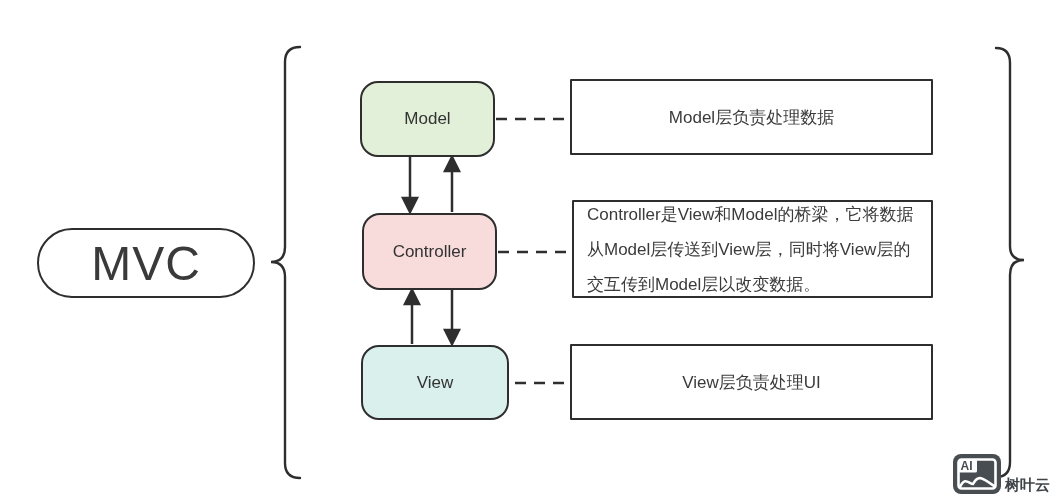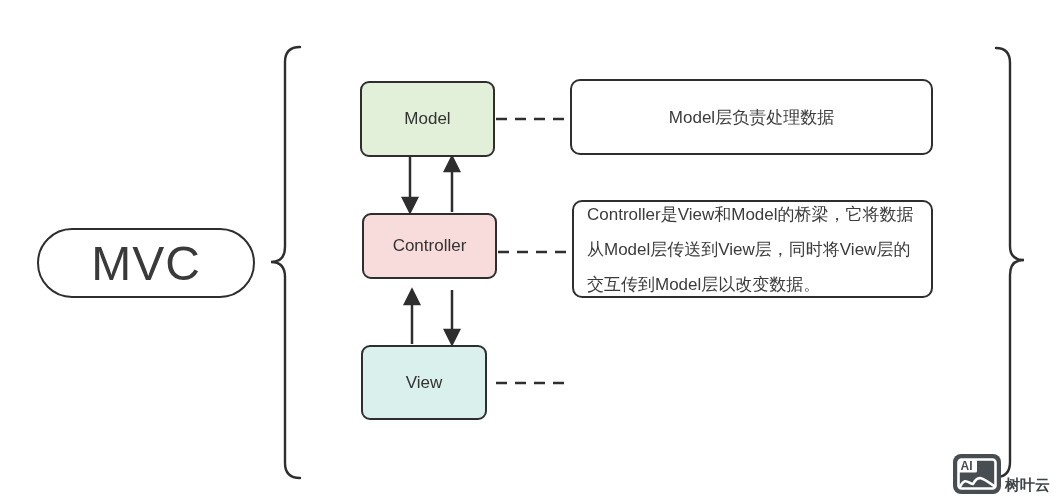--- a/index.html
+++ b/index.html
@@ -13,30 +13,30 @@
   .mvc-pill{
     left:37px;top:228px;width:218px;height:70px;
     border:2.5px solid #2e2e2e;border-radius:35px;background:#fff;
     display:flex;align-items:center;justify-content:center;
     font-size:48px;color:#3a3a3a;letter-spacing:1px;
   }
   
   .connectors{left:0;top:0;width:1057px;height:500px;}
   
   .node{
-    border:2.5px solid #2e2e2e;border-radius:9px;
+    border:2.5px solid #2e2e2e;border-radius:18px;
     display:flex;align-items:center;justify-content:center;
     font-size:17px;color:#333333;
   }
   .node-model{left:360px;top:81px;width:135px;height:76px;background:#e2f0d9;}
-  .node-controller{left:362px;top:213px;width:135px;height:66px;background:#f8dbdb;}
-  .node-view{left:361px;top:345px;width:126px;height:75px;background:#daf0ed;}
+  .node-controller{left:362px;top:213px;width:135px;height:77px;background:#f8dbdb;}
+  .node-view{left:361px;top:345px;width:148px;height:75px;background:#daf0ed;}
   
   .desc{
-    border:2.5px solid #2e2e2e;border-radius:10px;background:#fff;
+    border:2.5px solid #2e2e2e;border-radius:1px;background:#fff;
     font-size:17px;color:#3b3b3b;
   }
   .desc-center{display:flex;align-items:center;justify-content:center;text-align:center;}
   .desc-model{left:570px;top:79px;width:363px;height:76px;}
   .desc-controller{
     left:572px;top:200px;width:361px;height:98px;
     display:flex;align-items:center;padding:0 13px;
     line-height:35px;text-align:left;
   }
   .desc-view{left:570px;top:344px;width:363px;height:76px;}
@@ -97,20 +97,23 @@
   <div class="abs node node-view">
     <span>View</span>
   </div>
 
   <div class="abs desc desc-center desc-model">
     <span>Model层负责处理数据</span>
   </div>
   <div class="abs desc desc-controller">
     <span>Controller是View和Model的桥梁，它将数据从Model层传送到View层，同时将View层的交互传到Model层以改变数据。</span>
   </div>
+  <div class="abs desc desc-center desc-view">
+    <span>View层负责处理UI</span>
+  </div>
 
   <div class="abs watermark">
     <svg width="50" height="42" viewBox="0 0 50 42" xmlns="http://www.w3.org/2000/svg">
       <rect x="1" y="1" width="48" height="40" rx="8" fill="#484d52"></rect>
       <rect x="6.5" y="6.5" width="37" height="29" rx="3" fill="none" stroke="#ffffff" stroke-width="2.6"></rect>
       <rect x="6.5" y="6.5" width="18.5" height="13" rx="1.5" fill="#ffffff"></rect>
       <text x="8.5" y="17" font-size="12" font-weight="bold" fill="#484d52" font-family="Liberation Sans, sans-serif">AI</text>
       <path d="M 8 34 C 13 23 17 31 21 31 C 26 21 31 25 42 33" fill="none" stroke="#ffffff" stroke-width="2.6" stroke-linecap="round"></path>
     </svg>
     <span class="wm-text">树叶云</span>

